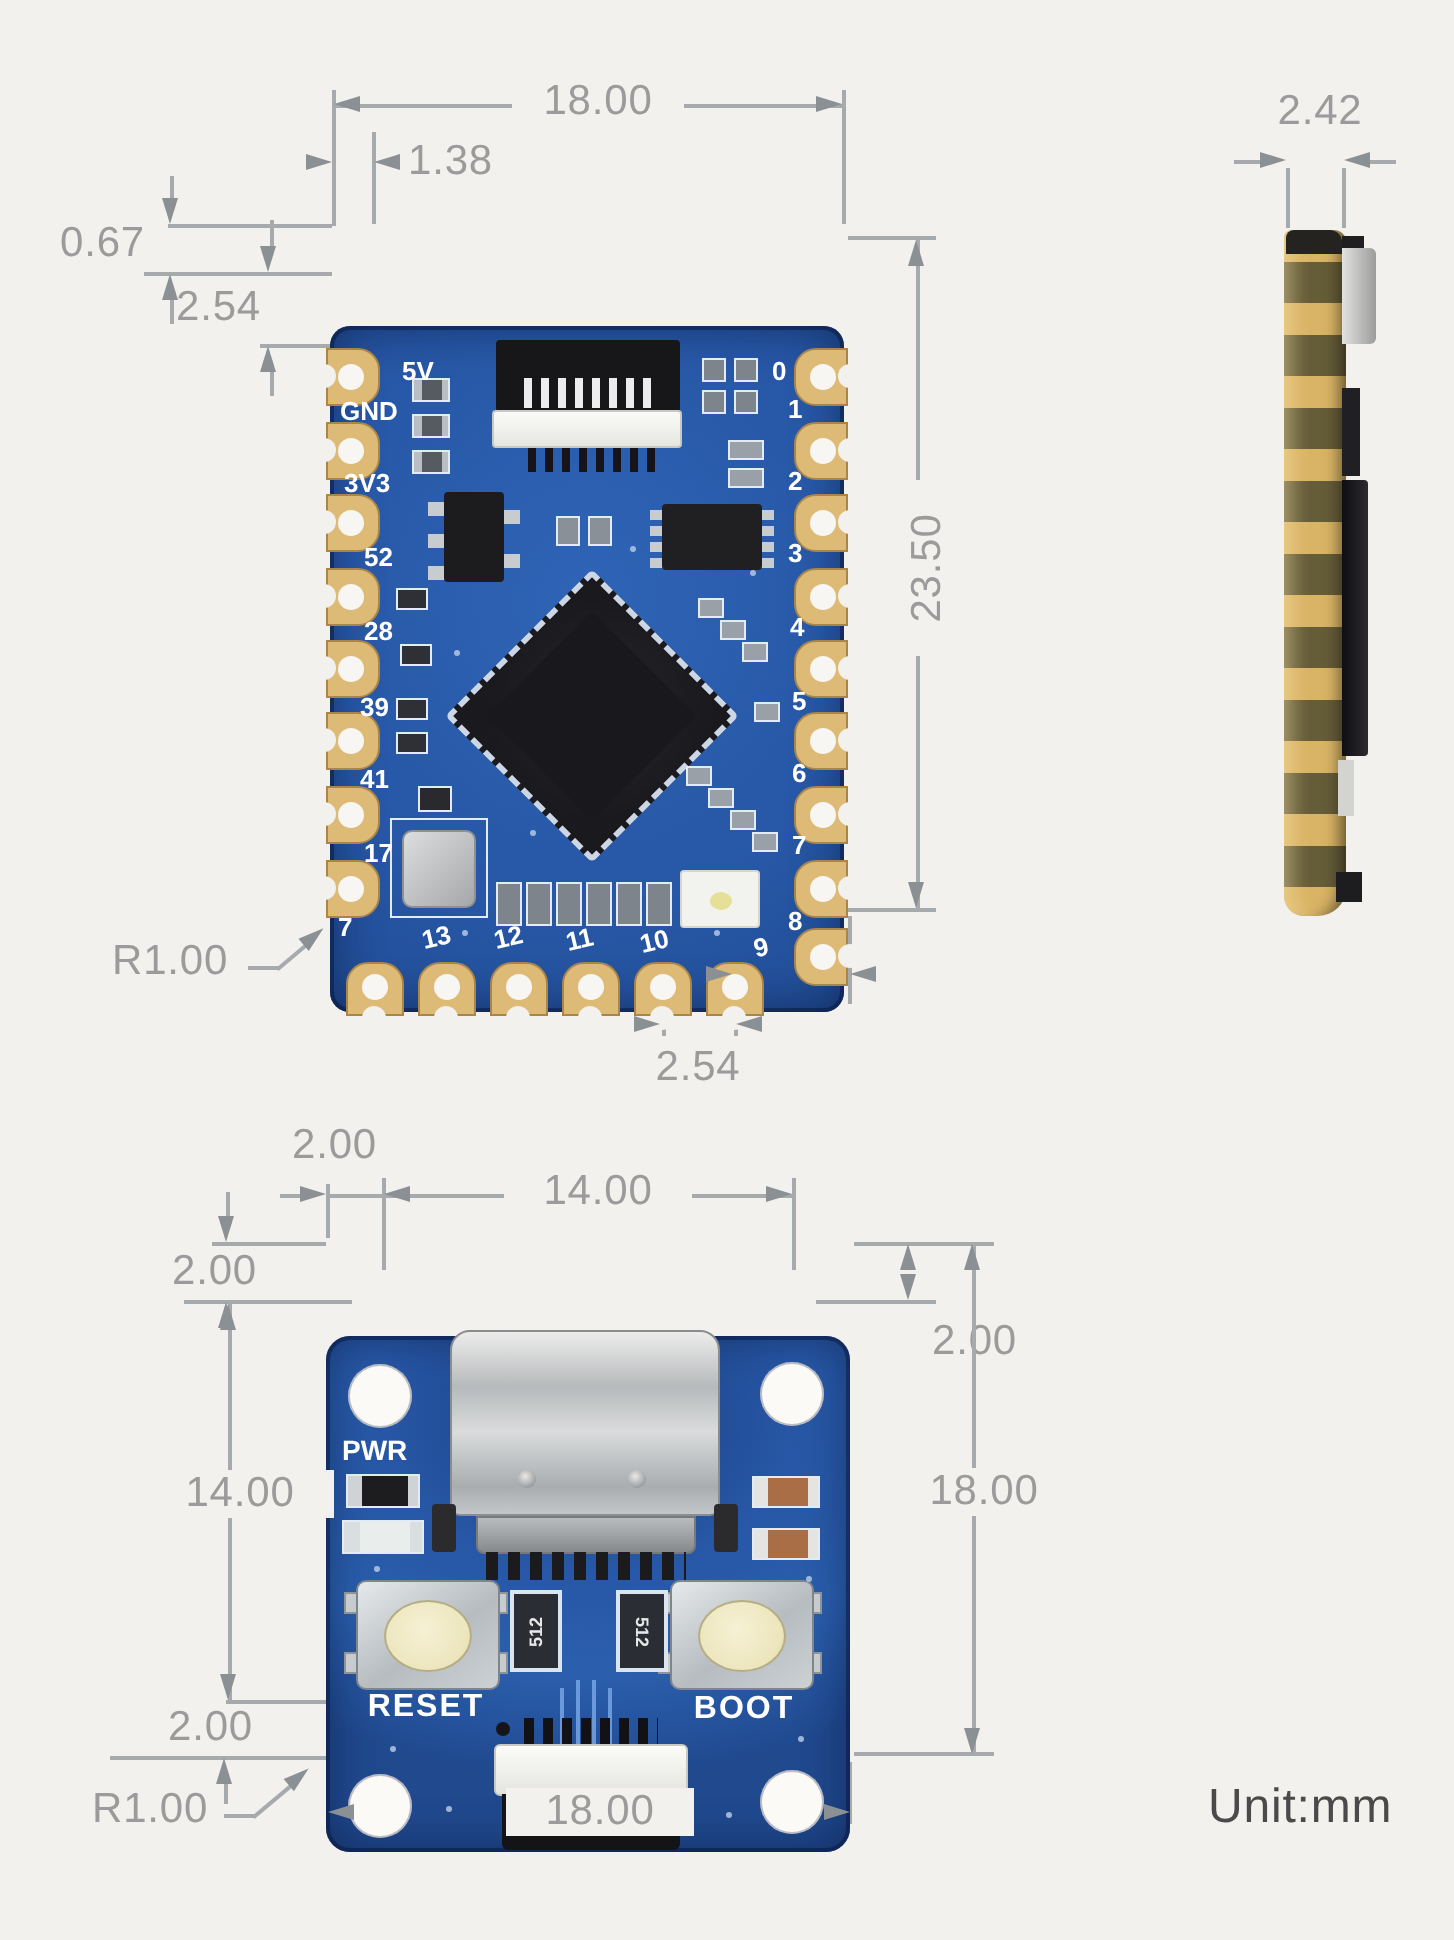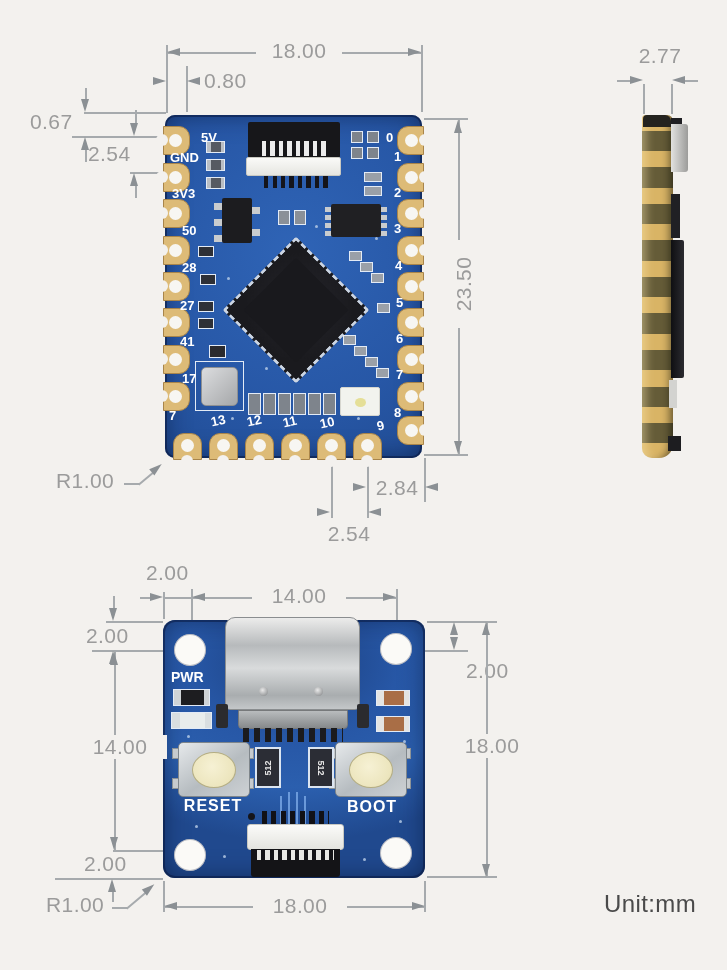--- a/index.html
+++ b/index.html
@@ -15,21 +15,21 @@
   .ar{position:absolute;width:0;height:0;z-index:4;}
   .ar.r{border-top:4.5px solid transparent;border-bottom:4.5px solid transparent;border-left:13px solid #8b9094;}
   .ar.l{border-top:4.5px solid transparent;border-bottom:4.5px solid transparent;border-right:13px solid #8b9094;}
   .ar.u{border-left:4.5px solid transparent;border-right:4.5px solid transparent;border-bottom:13px solid #8b9094;}
   .ar.d{border-left:4.5px solid transparent;border-right:4.5px solid transparent;border-top:13px solid #8b9094;}
   .leader{position:absolute;transform-origin:left center;z-index:4;}
   
   .board{position:absolute;border-radius:10px;
     background:radial-gradient(120% 95% at 50% 40%, #2f64b6 0%, #2757a6 48%, #1c4486 100%);
     box-shadow:inset 0 0 0 2px rgba(10,26,66,.55), inset 0 0 24px rgba(4,14,44,.5);
-    z-index:2;}
+    z-index:2;margin-top:48px;}
   .cpad{position:absolute;background:#ddbb77;border:1px solid #a9854a;box-sizing:border-box;z-index:3;}
   .cpad.le{width:27px;height:29px;border-radius:0 11px 11px 0;left:-2px;}
   .cpad.le::before{content:'';position:absolute;width:13px;height:13px;border-radius:50%;background:#f7f6f2;left:5px;top:7px;}
   .cpad.le::after{content:'';position:absolute;width:12px;height:12px;border-radius:50%;background:#f3f1ee;left:-8px;top:7px;}
   .cpad.ri{width:27px;height:29px;border-radius:11px 0 0 11px;right:-2px;}
   .cpad.ri::before{content:'';position:absolute;width:13px;height:13px;border-radius:50%;background:#f7f6f2;right:5px;top:7px;}
   .cpad.ri::after{content:'';position:absolute;width:12px;height:12px;border-radius:50%;background:#f3f1ee;right:-8px;top:7px;}
   .cpad.bo{width:29px;height:27px;border-radius:11px 11px 0 0;bottom:-2px;}
   .cpad.bo::before{content:'';position:absolute;width:13px;height:13px;border-radius:50%;background:#f7f6f2;left:7px;top:5px;}
   .cpad.bo::after{content:'';position:absolute;width:12px;height:12px;border-radius:50%;background:#f3f1ee;left:7px;bottom:-8px;}
@@ -55,21 +55,21 @@
   <div class="lv" style="left:166px;top:45px;height:68px;"></div>
   <div class="lv" style="left:421px;top:45px;height:67px;"></div>
   <div class="ln" style="left:167px;top:52px;width:254px;"></div>
   <div class="ar l" style="left:167px;top:48px;"></div>
   <div class="ar r" style="left:408px;top:48px;"></div>
   <div class="dt bg" style="left:256px;top:39px;width:76px;">18.00</div>
 
   <div class="lv" style="left:186px;top:66px;height:46px;"></div>
   <div class="ar r" style="left:153px;top:77px;"></div>
   <div class="ar l" style="left:187px;top:77px;"></div>
-  <div class="dt" style="left:204px;top:69px;">0.80</div>
+  <div class="dt" style="left:204px;top:69px;">1.38</div>
 
   <div class="ln" style="left:84px;top:112px;width:82px;"></div>
   <div class="ln" style="left:72px;top:136px;width:94px;"></div>
   <div class="ln" style="left:130px;top:172px;width:36px;"></div>
   <div class="lv" style="left:85px;top:88px;height:11px;"></div>
   <div class="ar d" style="left:81px;top:99px;"></div>
   <div class="ar u" style="left:81px;top:137px;"></div>
   <div class="lv" style="left:85px;top:150px;height:12px;"></div>
   <div class="dt" style="left:30px;top:110px;">0.67</div>
 
@@ -128,23 +128,23 @@
     <div class="cpad bo" style="left:8px;"></div>
     <div class="cpad bo" style="left:44px;"></div>
     <div class="cpad bo" style="left:80px;"></div>
     <div class="cpad bo" style="left:116px;"></div>
     <div class="cpad bo" style="left:152px;"></div>
     <div class="cpad bo" style="left:188px;"></div>
 
     <div class="pinlab" style="left:36px;top:16px;">5V</div>
     <div class="pinlab" style="left:5px;top:36px;">GND</div>
     <div class="pinlab" style="left:7px;top:72px;">3V3</div>
-    <div class="pinlab" style="left:17px;top:109px;">50</div>
+    <div class="pinlab" style="left:17px;top:109px;">52</div>
     <div class="pinlab" style="left:17px;top:146px;">28</div>
-    <div class="pinlab" style="left:15px;top:184px;">27</div>
+    <div class="pinlab" style="left:15px;top:184px;">39</div>
     <div class="pinlab" style="left:15px;top:220px;">41</div>
     <div class="pinlab" style="left:17px;top:257px;">17</div>
 
     <div class="pinlab" style="left:4px;top:294px;">7</div>
     <div class="pinlab tilt" style="left:46px;top:299px;">13</div>
     <div class="pinlab tilt" style="left:82px;top:299px;">12</div>
     <div class="pinlab tilt" style="left:118px;top:300px;">11</div>
     <div class="pinlab tilt" style="left:155px;top:301px;">10</div>
     <div class="pinlab tilt" style="left:212px;top:304px;">9</div>
 
@@ -230,21 +230,21 @@
     <div class="silk" style="left:33px;top:203px;width:16px;height:11px;background:#2e3036;"></div>
 
     <div class="via" style="left:150px;top:110px;"></div>
     <div class="via" style="left:62px;top:162px;"></div>
     <div class="via" style="left:210px;top:122px;"></div>
     <div class="via" style="left:100px;top:252px;"></div>
     <div class="via" style="left:192px;top:302px;"></div>
     <div class="via" style="left:66px;top:302px;"></div>
   </div>
 
-  <div class="dt" style="left:634px;top:44px;width:52px;text-align:center;">2.77</div>
+  <div class="dt" style="left:634px;top:44px;width:52px;text-align:center;">2.42</div>
   <div class="ln" style="left:617px;top:80px;width:13px;"></div>
   <div class="ar r" style="left:630px;top:76px;"></div>
   <div class="ar l" style="left:672px;top:76px;"></div>
   <div class="ln" style="left:685px;top:80px;width:13px;"></div>
   <div class="lv" style="left:643px;top:84px;height:30px;"></div>
   <div class="lv" style="left:671px;top:84px;height:30px;"></div>
 
   <div class="comp" style="left:642px;top:115px;width:31px;height:343px;z-index:2;border-radius:4px 6px 14px 10px;
        background:repeating-linear-gradient(180deg,#d9b465 0 16px,#655c38 16px 36.5px);
        box-shadow:inset 10px 0 10px -6px rgba(255,235,180,.45), inset -8px 0 8px -5px rgba(20,18,8,.6);"></div>

